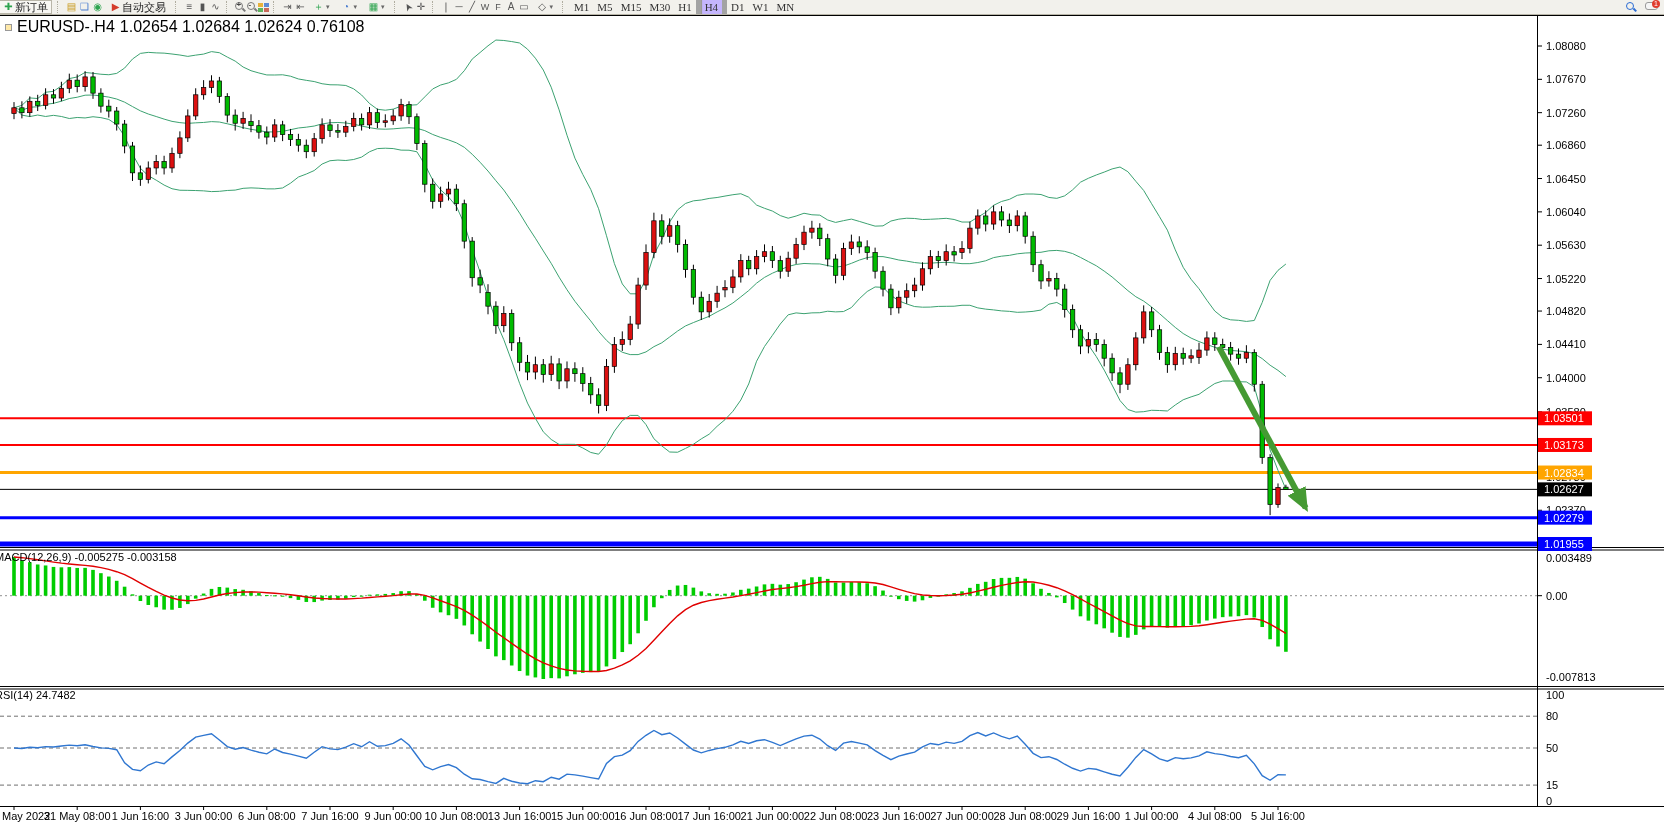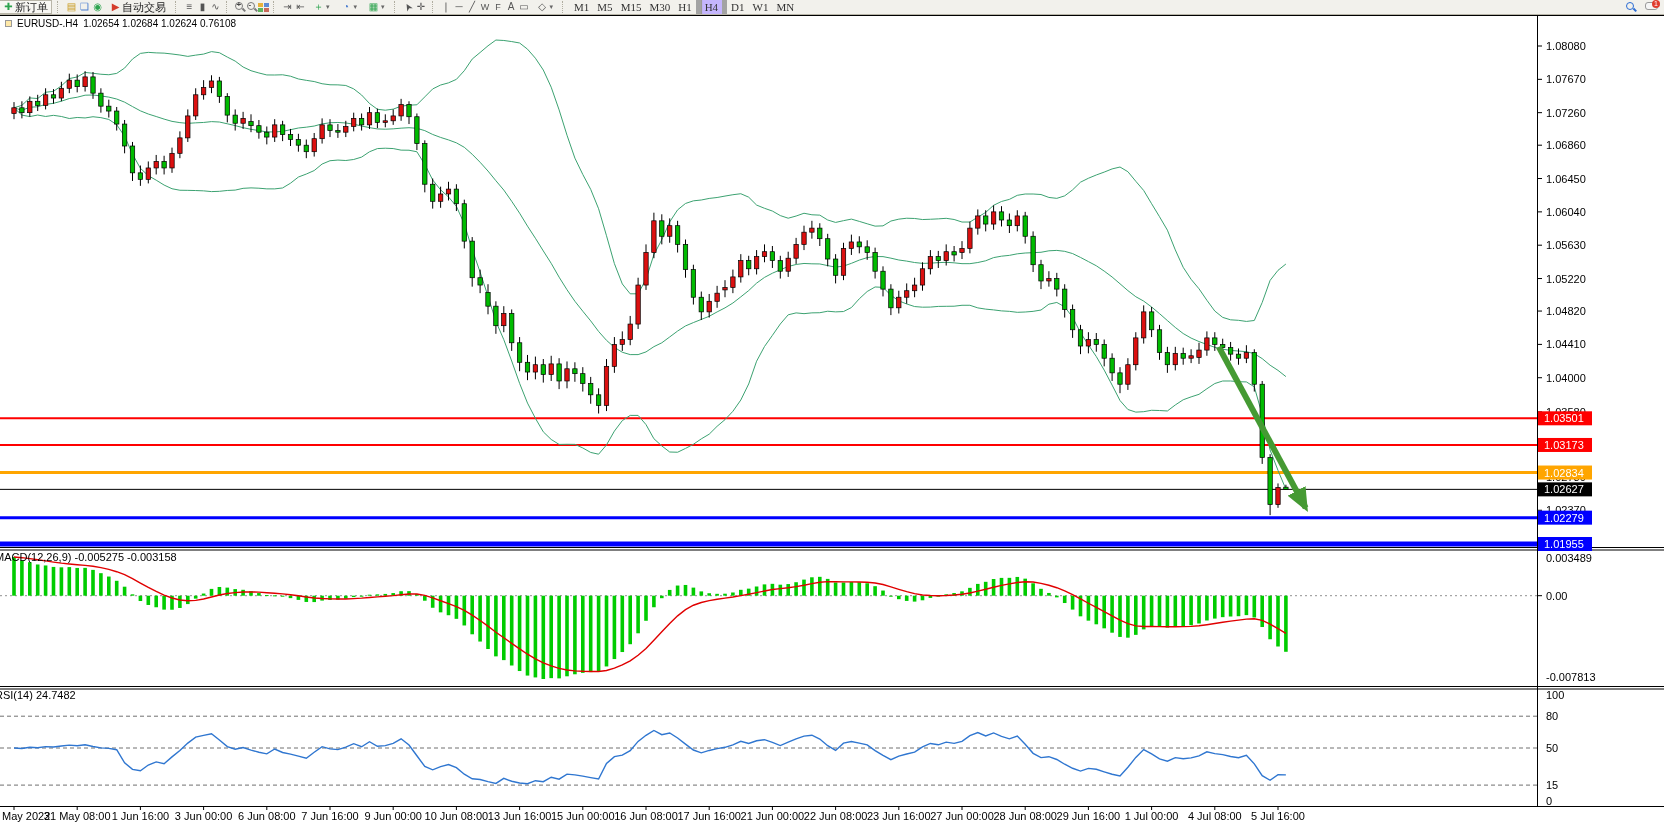--- a/index.html
+++ b/index.html
@@ -22,21 +22,21 @@
   .tile i{width:5px;height:4px;display:block;}
   .tf{padding:6px 4px;height:12px;line-height:12px;color:#333;cursor:pointer;font-family:Liberation Serif, serif;}
   .tf.active{background:#c4b5fd;border:5px solid #a3a3a3;box-shadow:inset 1px 1px 1px #9a988c;height:10px;line-height:10px;}
   .toolbar-right{position:absolute;right:6px;top:1px;display:flex;gap:8px;align-items:center;}
   .balloon{position:relative;width:13px;height:11px;cursor:pointer;}
   .balloon::before{content:"";position:absolute;inset:0 0 3px 0;border:1px solid #9a9a9a;border-radius:3px;background:#f5f5f5;}
   .balloon i{position:absolute;right:-2px;top:-2px;width:8px;height:8px;border-radius:50%;background:#e03c2e;color:#fff;font-style:normal;font-size:7px;line-height:8px;text-align:center;}
   
   .chart-wrap{position:relative;width:1664px;height:810px;background:#fff;}
   svg{position:absolute;left:0;top:0;}
-  .chart-title{position:absolute;left:5px;top:3px;font-size:10px;color:#000;display:flex;gap:5px;align-items:center;pointer-events:none;}
+  .chart-title{position:absolute;left:5px;top:3px;font-size:16px;color:#000;display:flex;gap:5px;align-items:center;pointer-events:none;}
   .tmark{width:5px;height:5px;border:1px solid #999;background:#ffe9a8;display:inline-block;}
   .ind-label{position:absolute;left:-5px;font-size:11px;color:#000;pointer-events:none;}
   .ind-label.macd{top:536px;}
   .ind-label.rsi{top:674px;}
 </style>
 </head>
 <body>
 
 <div class="toolbar">
   <div class="tgrp">

